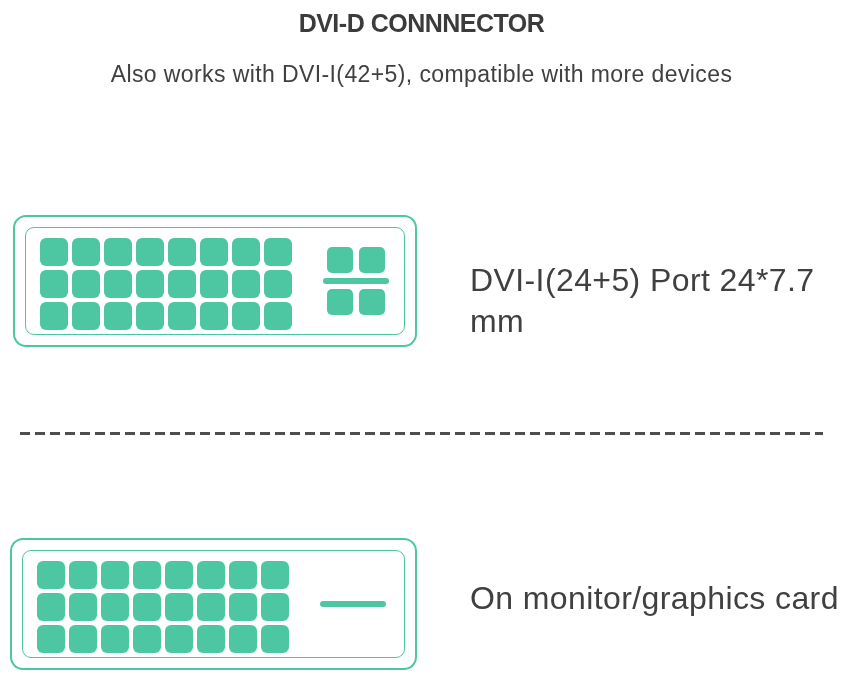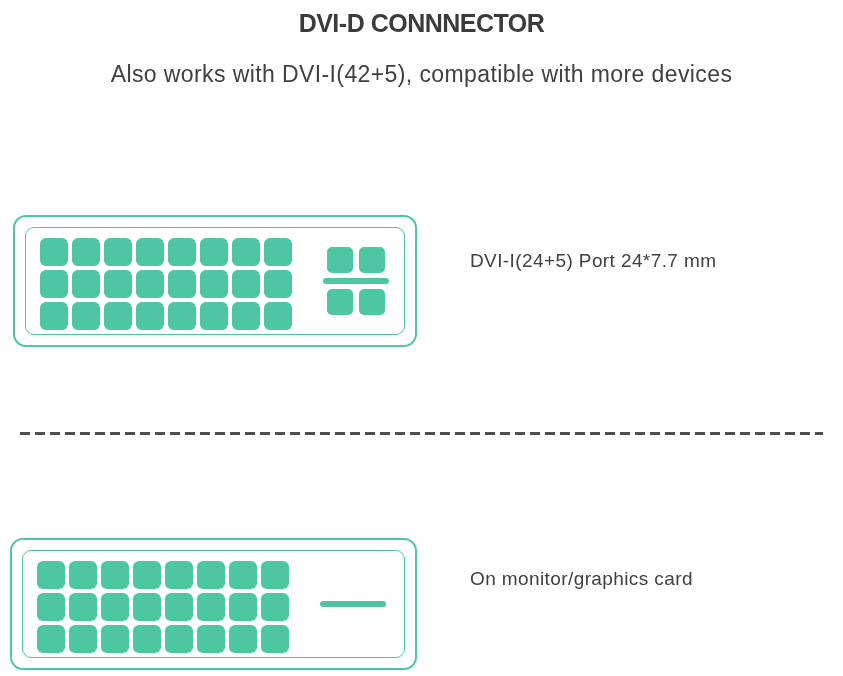--- a/index.html
+++ b/index.html
@@ -92,25 +92,26 @@
   }
   .divider {
     position: absolute;
     left: 20px; top: 432px;
     width: 803px; height: 3px;
     background: repeating-linear-gradient(to right, var(--divider) 0 10px, transparent 10px 15px);
   }
   .labels {
     position: absolute;
     left: 470px;
-    font-size: 19px;
+    font-size: 32px;
     line-height: 41px;
     font-weight: 300;
     letter-spacing: 0.4px;
     color: var(--text);
+    margin-top: 20px;
   }
   .labels.top-labels    { top: 240px; }
   .labels.bottom-labels { top: 558px; }
 </style>
 </head>
 <body>
 
 <div class="page">
 
   <div class="title">DVI-D CONNNECTOR</div>

